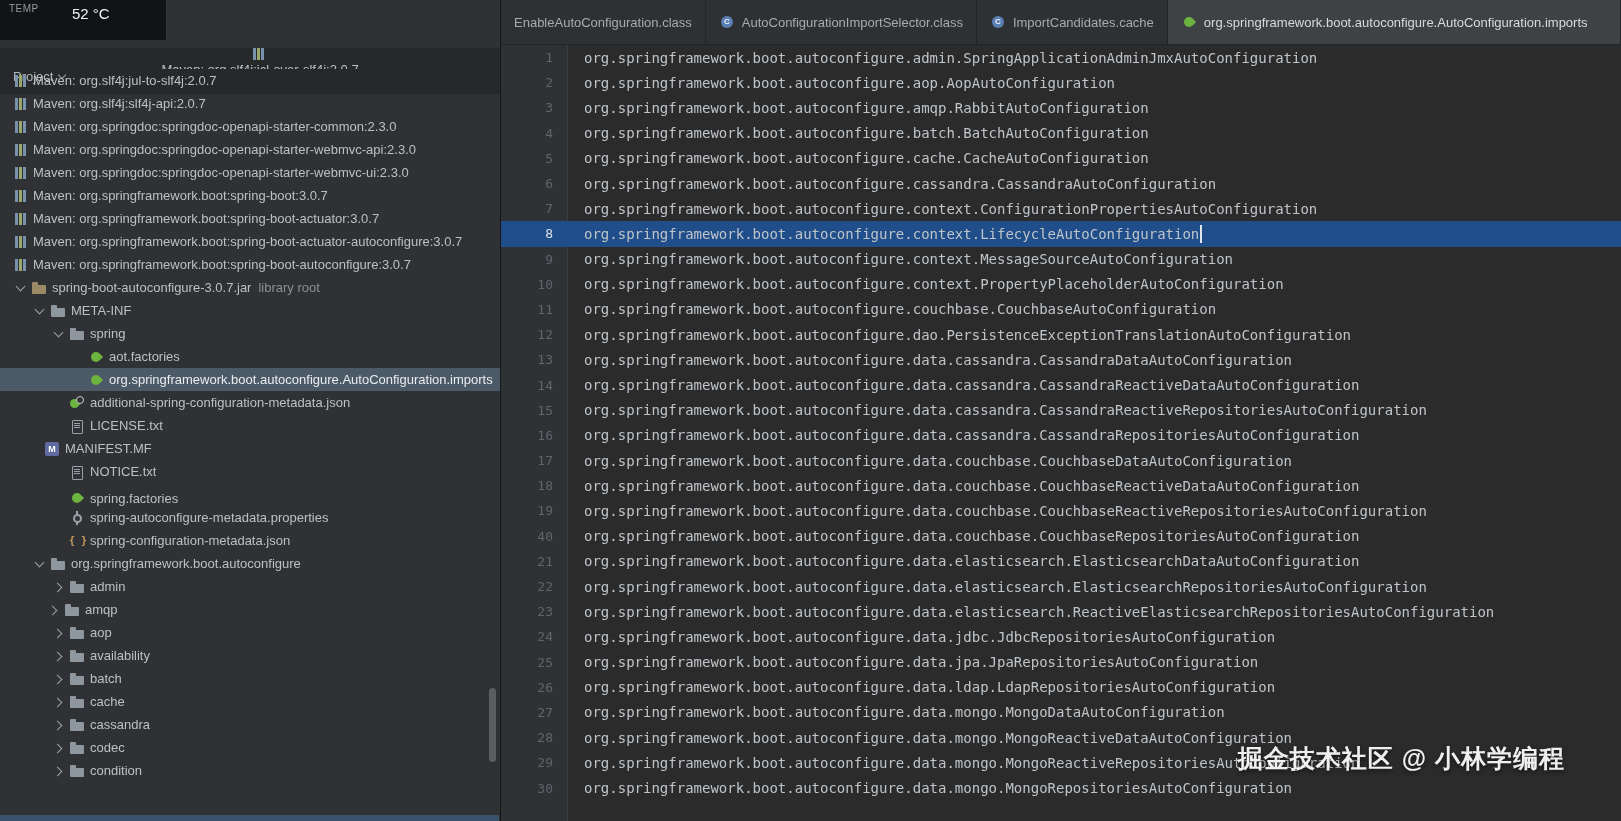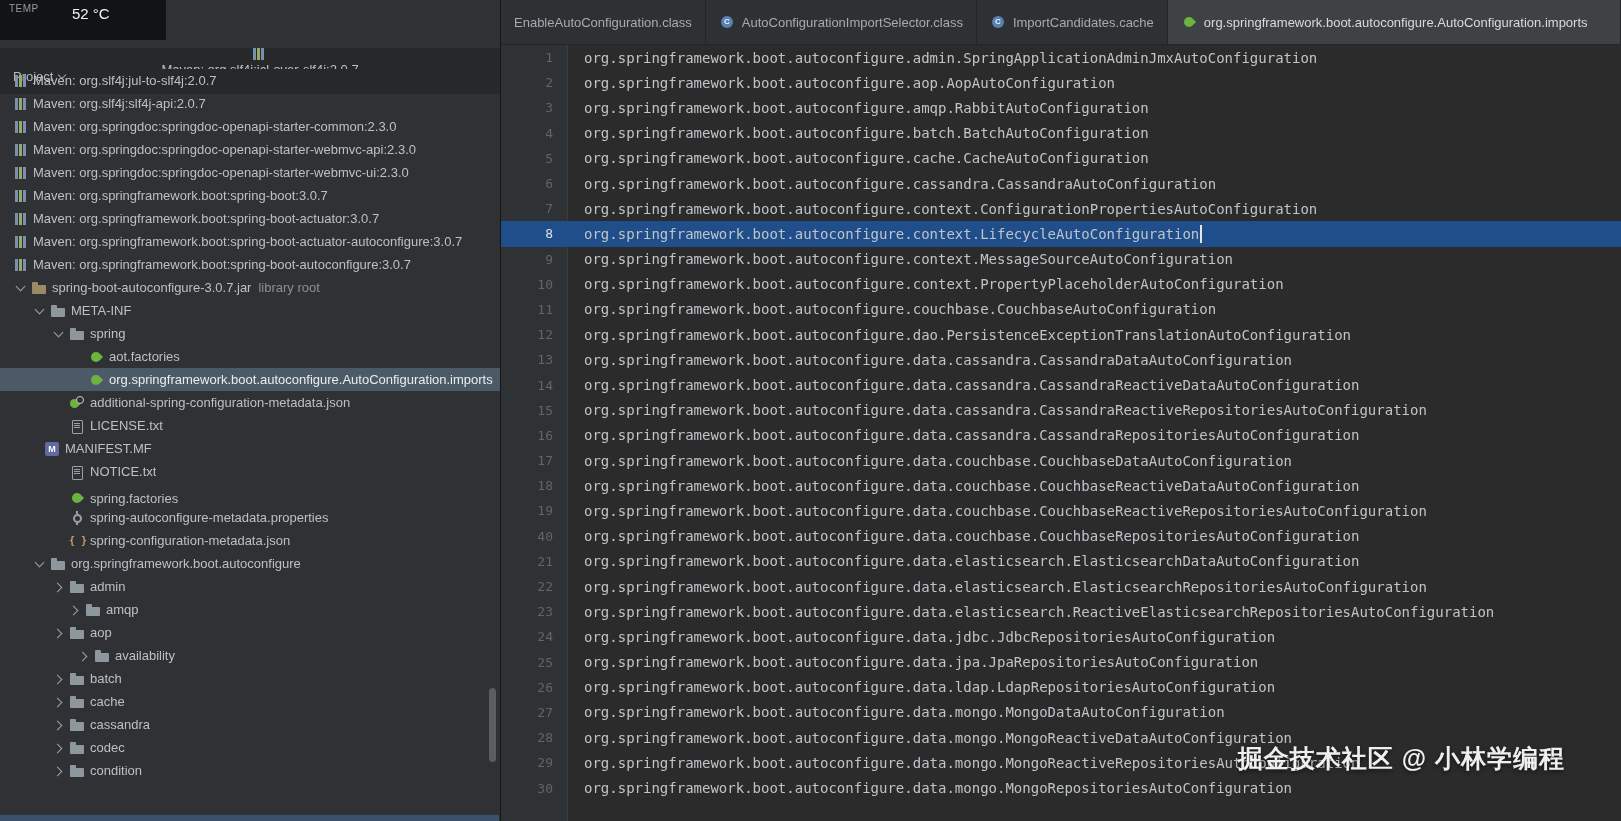--- a/index.html
+++ b/index.html
@@ -210,31 +210,31 @@
         <div class="tree-row" style="padding-left: 32px;">
           <span class="chev chev-down"></span>
           <span class="ic ic-folder"></span>
           <span class="lbl">org.springframework.boot.autoconfigure</span>
         </div>
         <div class="tree-row" style="padding-left: 51px;">
           <span class="chev chev-right"></span>
           <span class="ic ic-folder"></span>
           <span class="lbl">admin</span>
         </div>
-        <div class="tree-row" style="padding-left: 67px;">
+        <div class="tree-row" style="padding-left: 46px;">
           <span class="chev chev-right"></span>
           <span class="ic ic-folder"></span>
           <span class="lbl">amqp</span>
         </div>
         <div class="tree-row" style="padding-left: 51px;">
           <span class="chev chev-right"></span>
           <span class="ic ic-folder"></span>
           <span class="lbl">aop</span>
         </div>
-        <div class="tree-row" style="padding-left: 76px;">
+        <div class="tree-row" style="padding-left: 51px;">
           <span class="chev chev-right"></span>
           <span class="ic ic-folder"></span>
           <span class="lbl">availability</span>
         </div>
         <div class="tree-row" style="padding-left: 51px;">
           <span class="chev chev-right"></span>
           <span class="ic ic-folder"></span>
           <span class="lbl">batch</span>
         </div>
         <div class="tree-row" style="padding-left: 51px;">

